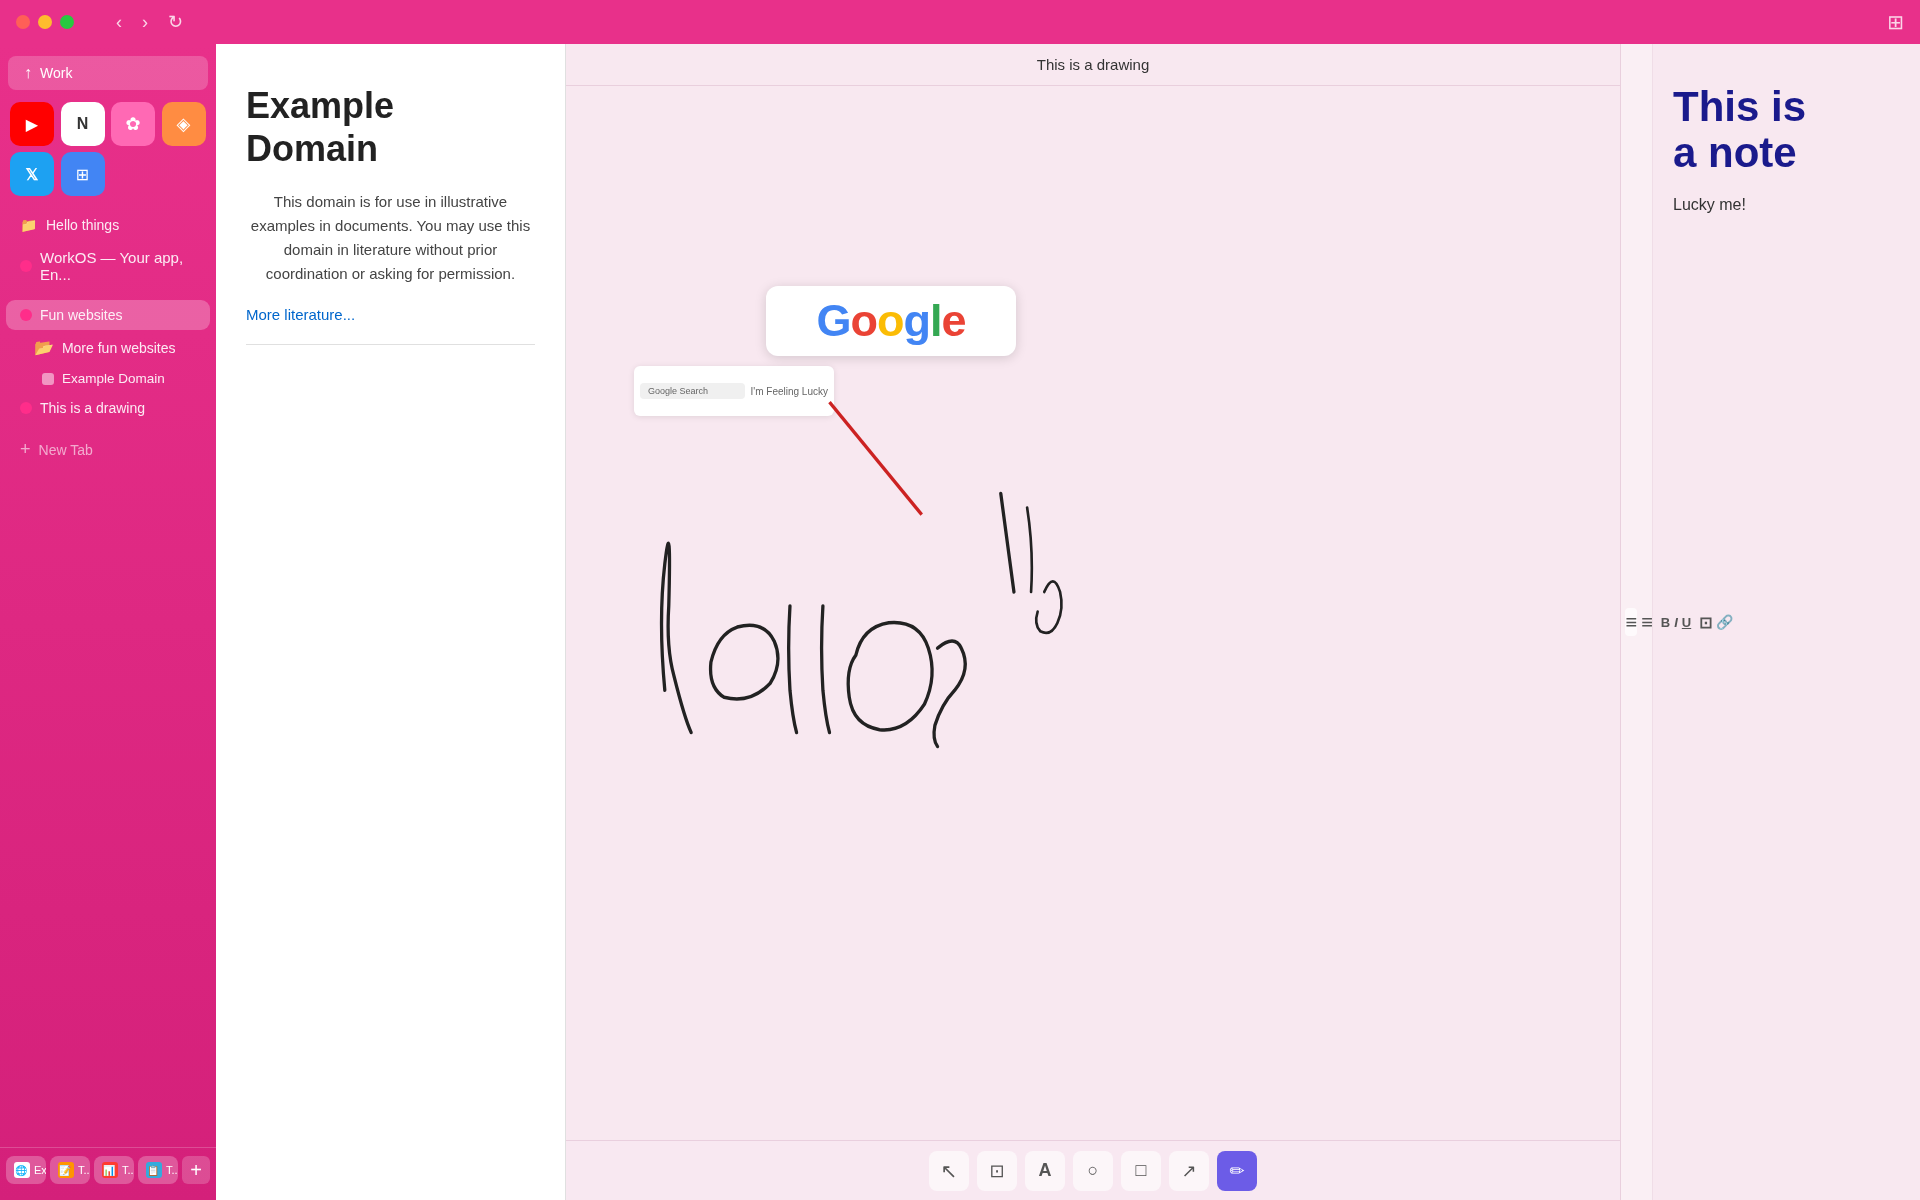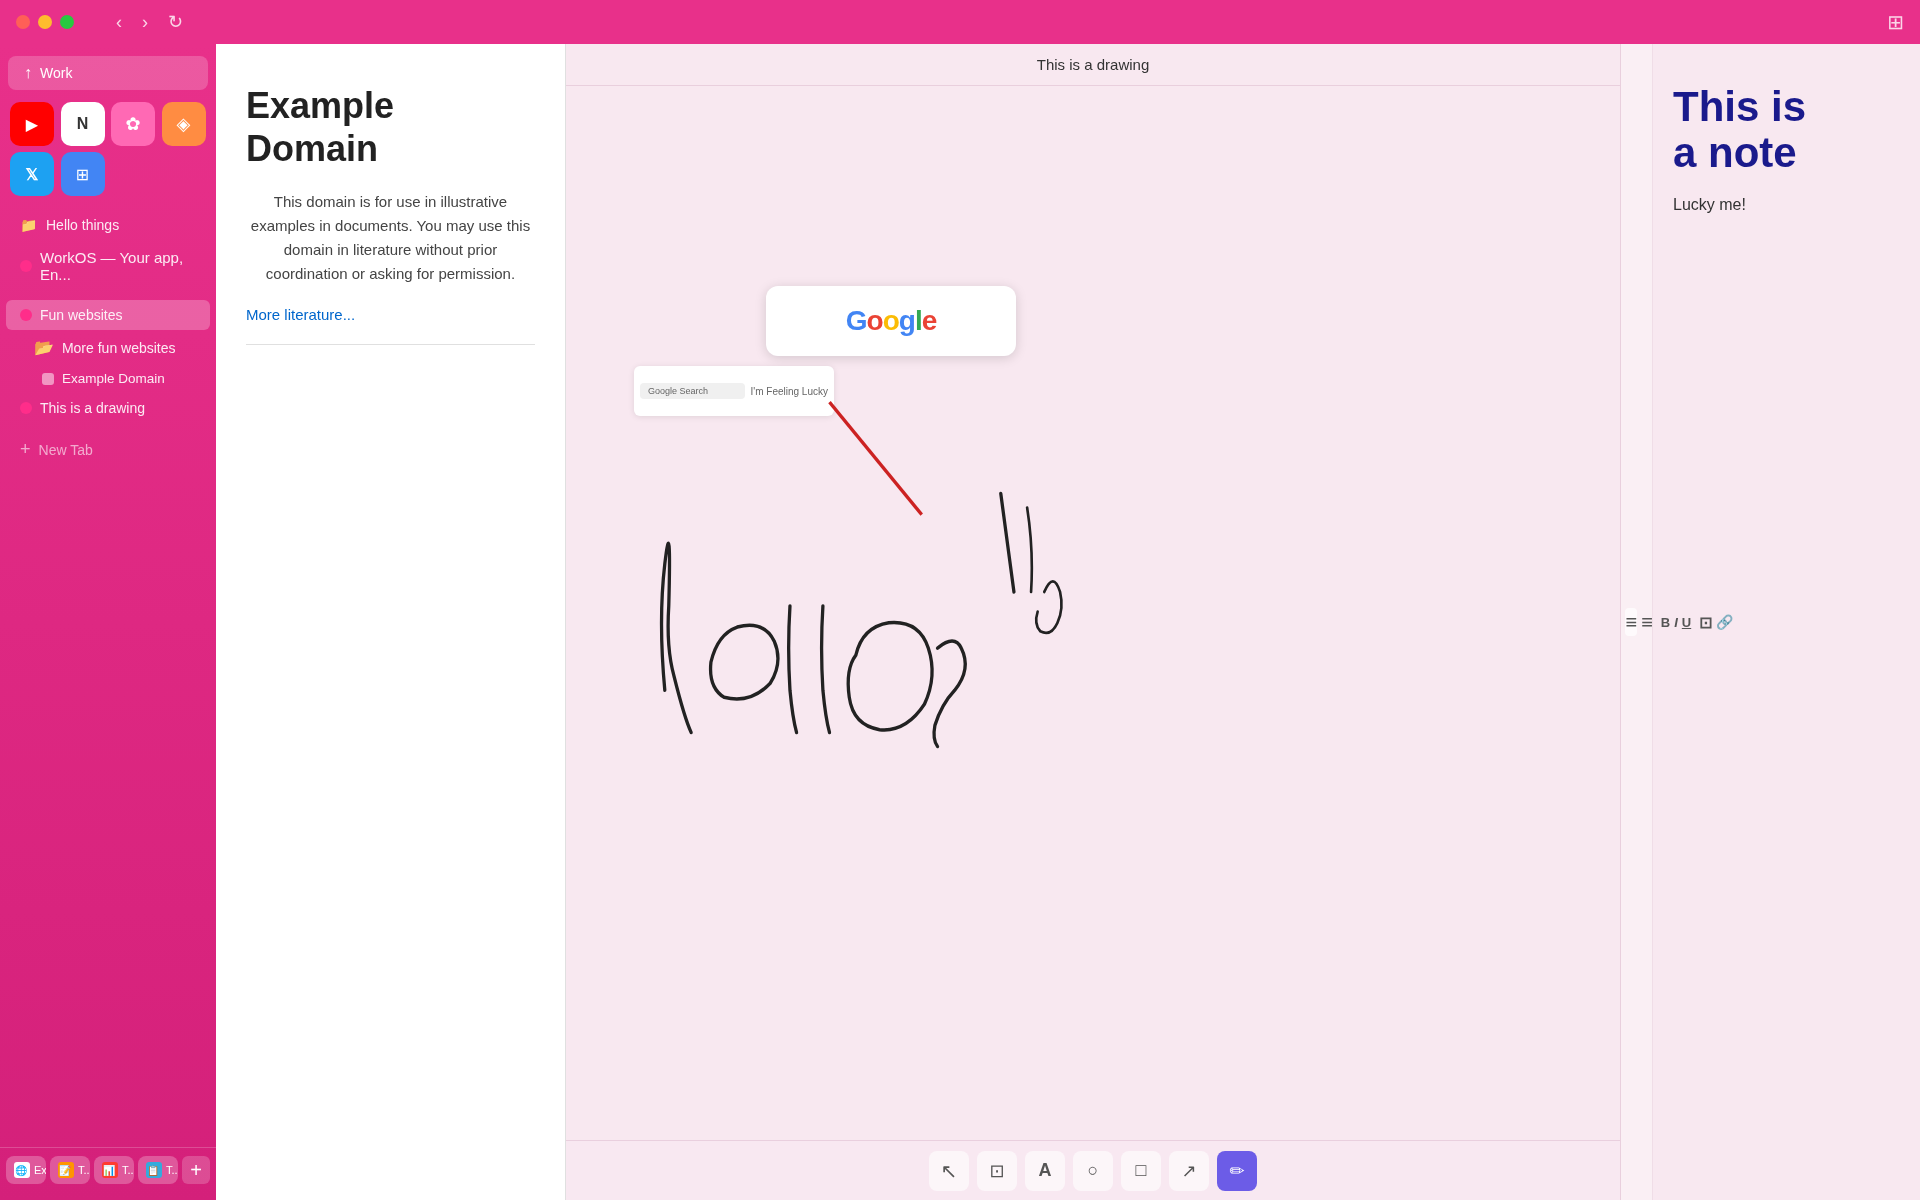--- a/index.html
+++ b/index.html
@@ -67,21 +67,21 @@
     .sidebar-section { padding: 4px 0; }
     .sidebar-item {
       display: flex; align-items: center; gap: 8px;
       padding: 7px 14px;
       color: rgba(255,255,255,0.9);
       font-size: 14px;
       cursor: pointer;
       border-radius: 6px;
       margin: 1px 6px;
     }
-    .sidebar-item.active { background: rgba(255,255,255,0.25); }
+    .sidebar-item.active { background: rgba(255,255,255,0.25); border-radius: 9px; }
     .sidebar-icon { width: 18px; height: 18px; display: flex; align-items: center; justify-content: center; font-size: 14px; }
     .sidebar-dot { width: 12px; height: 12px; border-radius: 50%; background: #ff9500; flex-shrink: 0; }
     .sidebar-dot-pink { background: #ff2d8a; }
     .sidebar-sub {
       padding-left: 36px;
       display: flex; align-items: center; gap: 8px;
       padding-top: 6px; padding-bottom: 6px;
       color: rgba(255,255,255,0.9);
       font-size: 13.5px;
       cursor: pointer;
@@ -227,21 +227,21 @@
       width: 250px;
       height: 70px;
       background: white;
       border-radius: 12px;
       box-shadow: 0 2px 12px rgba(0,0,0,0.15);
       display: flex;
       align-items: center;
       justify-content: center;
     }
     .google-logo {
-      font-size: 28px;
+      font-size: 45px;
       font-weight: 700;
       letter-spacing: -1px;
     }
     .g-blue { color: #4285f4; }
     .g-red { color: #ea4335; }
     .g-yellow { color: #fbbc05; }
     .g-blue2 { color: #4285f4; }
     .g-green { color: #34a853; }
     .g-red2 { color: #ea4335; }
 

